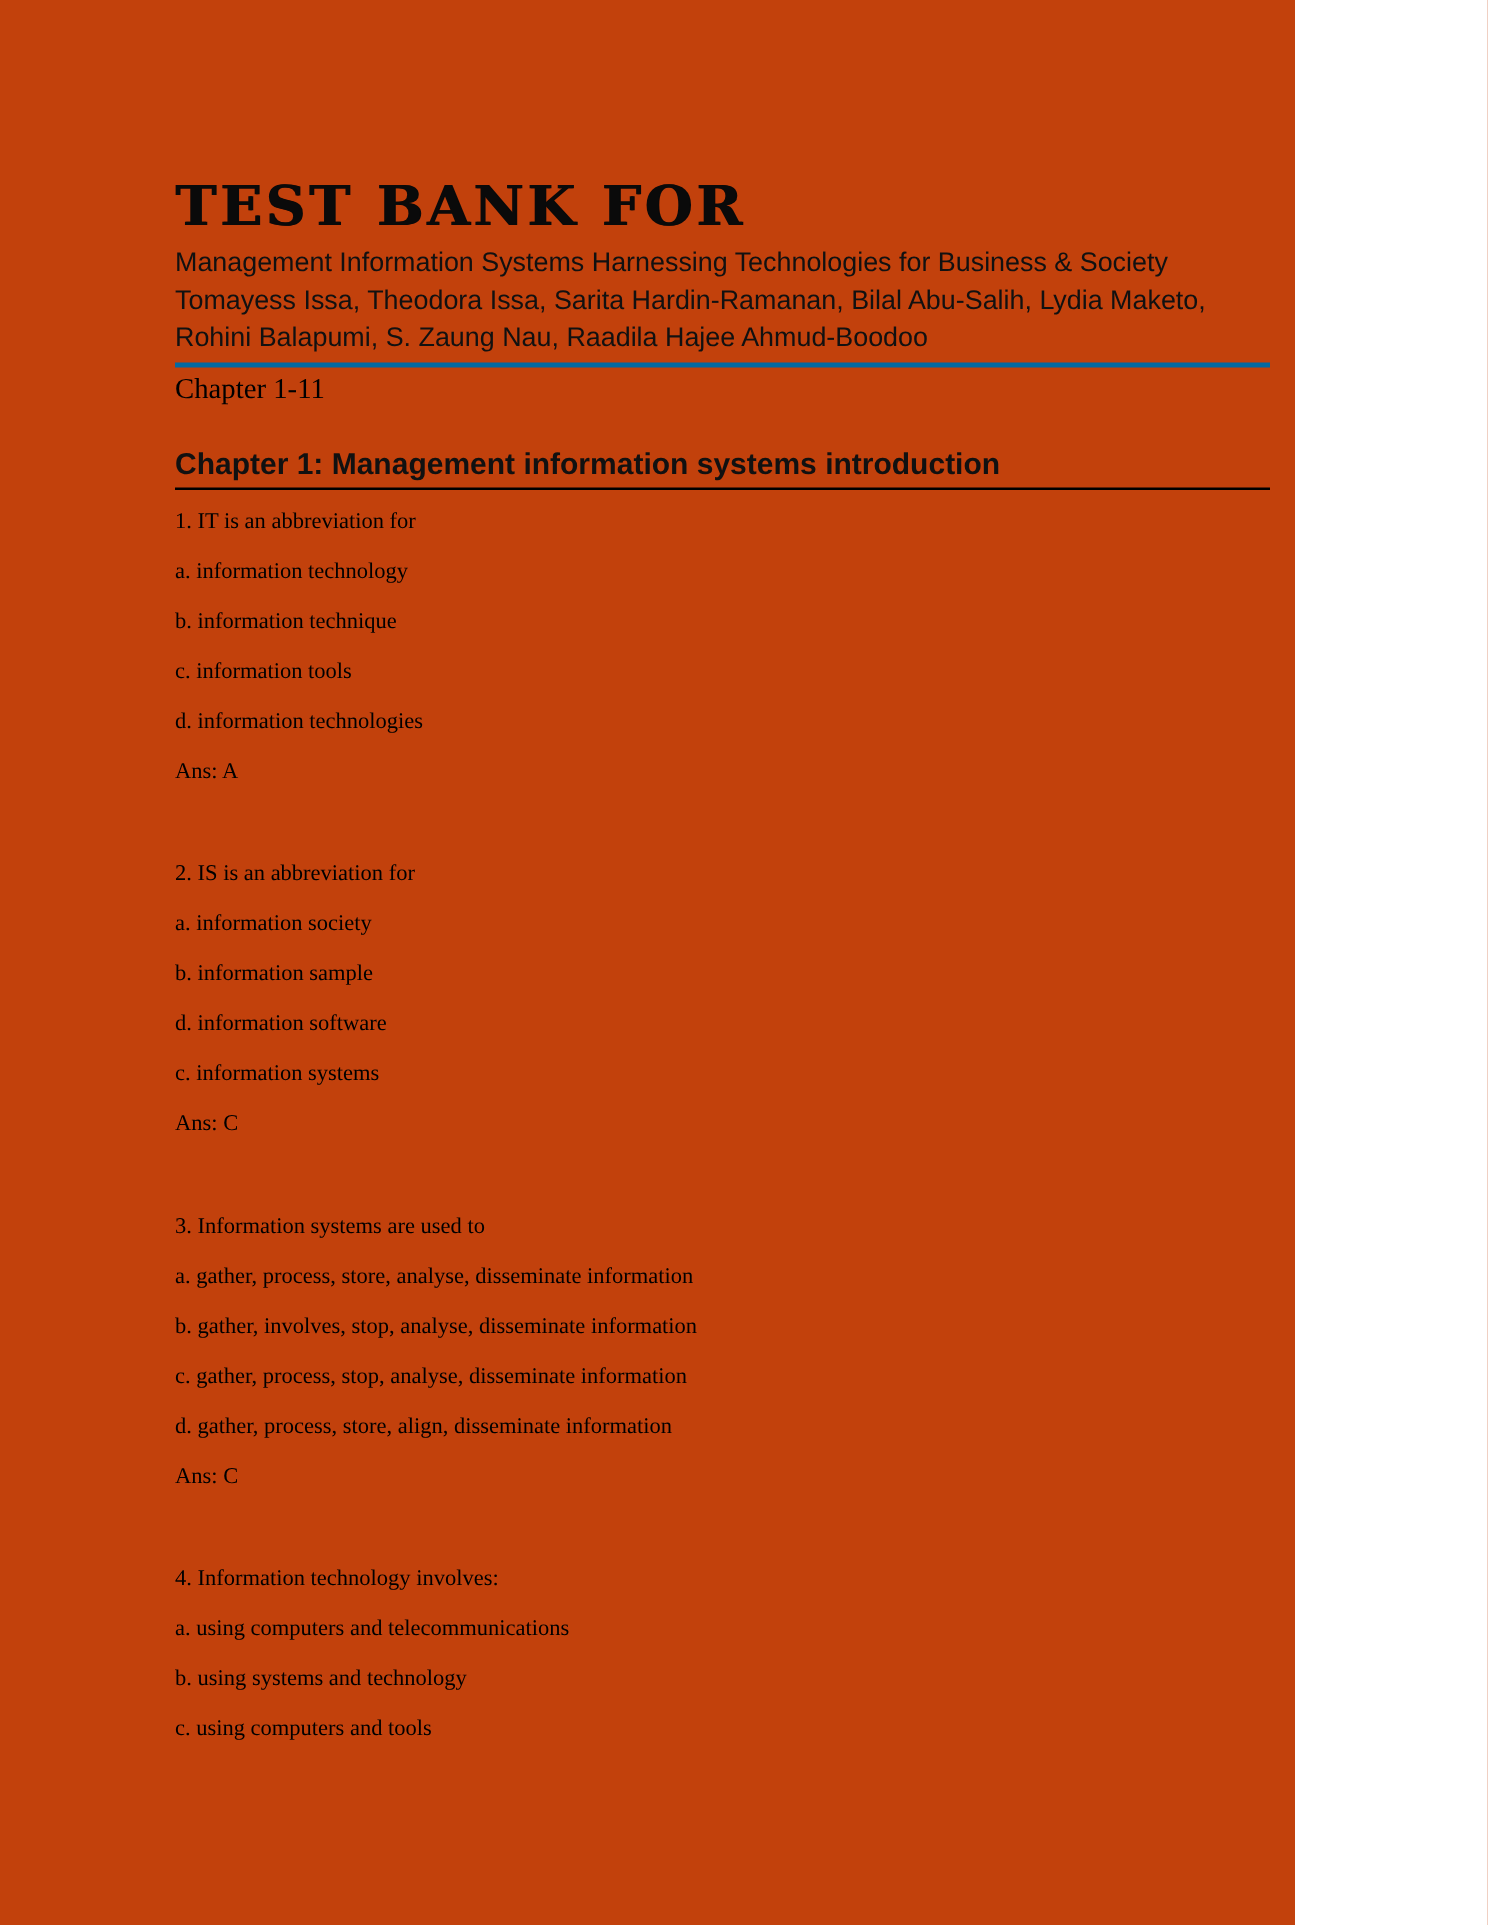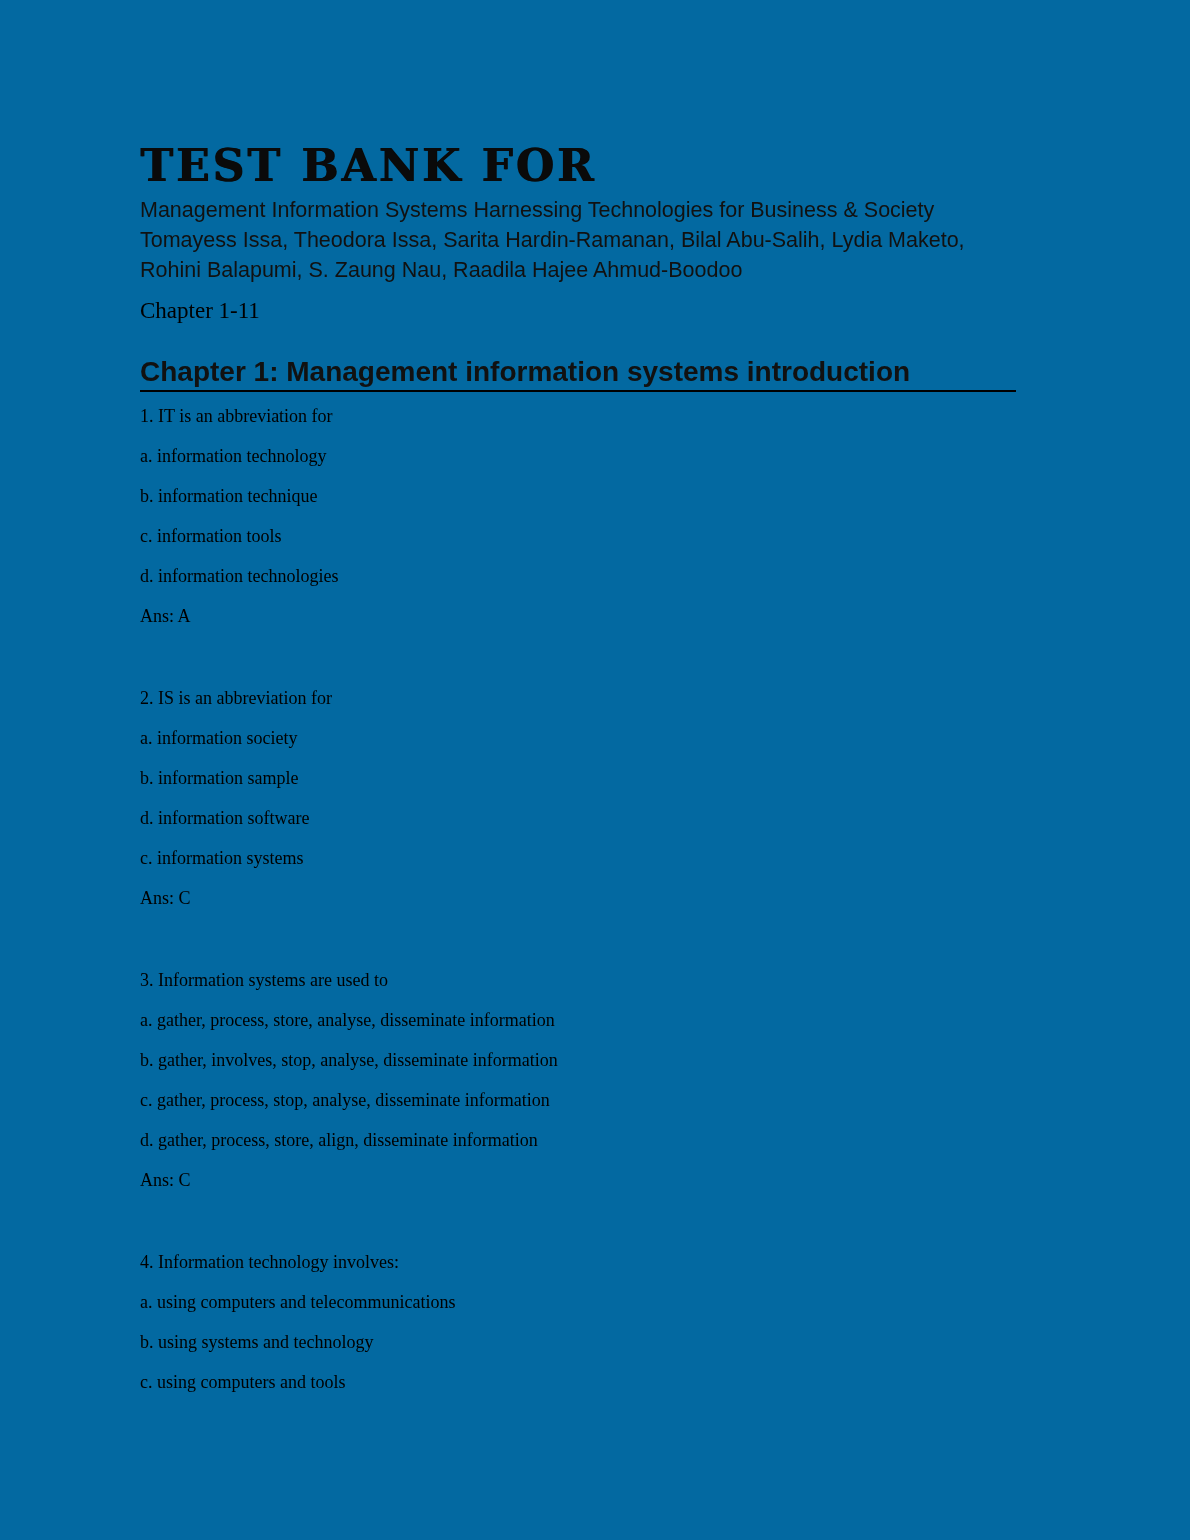--- a/index.html
+++ b/index.html
@@ -4,23 +4,23 @@
 <style>
   html, body {
     margin: 0;
     padding: 0;
     background: #ffffff;
     width: 1190px;
     height: 1540px;
   }
   .page {
     position: relative;
-    width: 1190px;
+    width: 1036px;
     height: 1540px;
-    background: #0369a1;
+    background: #c2410c;
     box-sizing: border-box;
     padding: 143px 35px 0 140px;
     overflow: hidden;
     color: #000000;
   }
   .content {
     width: 876px;
   }
   .doc-title {
     font-family: "DejaVu Serif", "Liberation Serif", serif;
@@ -51,21 +51,21 @@
     margin: 3px 0 0 0;
     color: #000000;
   }
   .section-heading-block {
     margin-top: 34px;
     border-bottom: 2px solid #000000;
     padding-bottom: 5px;
   }
   .section-heading {
     font-family: "Liberation Sans", sans-serif;
-    font-size: 28px;
+    font-size: 24px;
     line-height: 26px;
     margin: 0;
     color: #111111;
   }
   .questions-list {
     margin-top: 4px;
   }
   .q-line {
     font-family: "Liberation Serif", serif;
     font-size: 18px;

